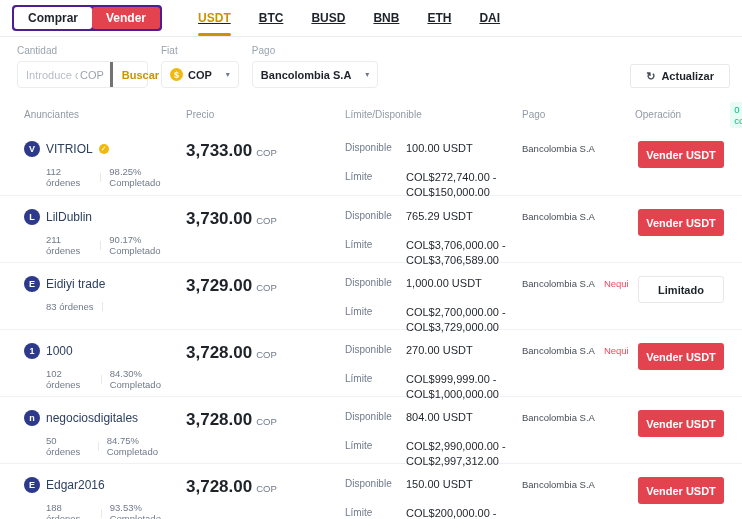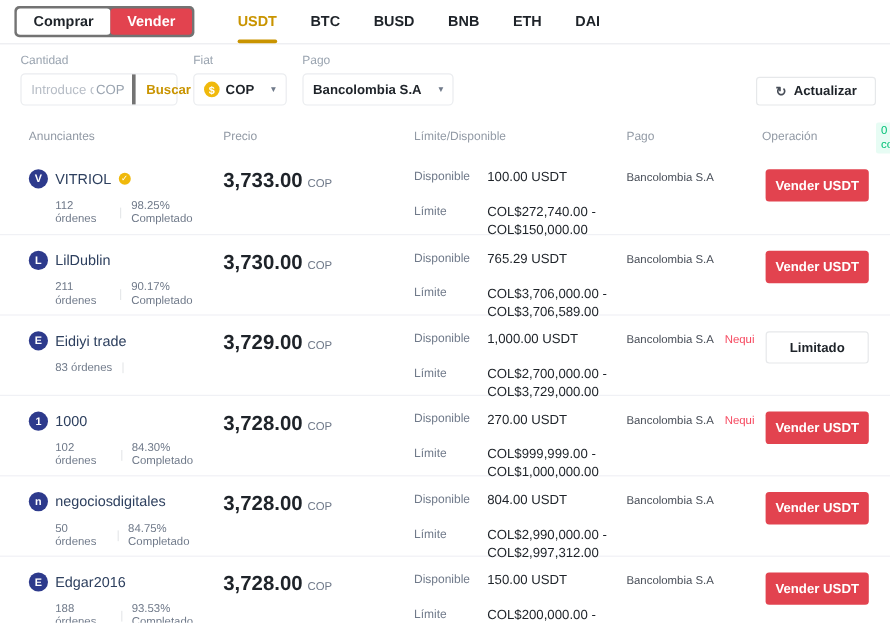--- a/index.html
+++ b/index.html
@@ -1,25 +1,25 @@
 <!DOCTYPE html>
 <html><head>
 <meta charset="utf-8">
 <style>
   * { margin: 0; padding: 0; box-sizing: border-box; }
   html, body { width: 742px; height: 519px; background: #fff; }
   body { font-family: "Liberation Sans", sans-serif; color: #1e2329; overflow: hidden; }
 
   
   .topbar { height: 37px; display: flex; align-items: stretch; padding: 0 12px; border-bottom: 1px solid #eaecef; }
-  .side-toggle { align-self: center; display: flex; background: #737373; border-radius: 4px; padding: 2px; height: 26px; }
+  .side-toggle { align-self: center; display: flex; background: #4c1d95; border-radius: 4px; padding: 2px; height: 26px; }
   .seg { display: flex; align-items: center; padding: 0 14px; font-size: 12px; font-weight: 700; border-radius: 3px; cursor: pointer; }
   .seg-buy { background: #ffffff; color: #1e2329; }
   .seg-sell { background: #e2434f; color: #ffffff; }
-  .tabs { display: flex; margin-left: 22px; }
+  .tabs { display: flex; margin-left: 22px; text-decoration: underline; }
   .tab { display: flex; align-items: center; padding: 0 14px; font-size: 12px; font-weight: 600; color: #1e2329; cursor: pointer; position: relative; }
   .tab.active { color: #c99400; }
   .tab.active::after { content: ""; position: absolute; left: 14px; right: 14px; bottom: 0; height: 3px; background: #c99400; border-radius: 2px; }
 
   
   .filters { display: flex; align-items: flex-end; padding: 8px 12px 13px 17px; gap: 13px; }
   .fgroup { display: flex; flex-direction: column; }
   .flabel { font-size: 10px; color: #9aa4b0; margin-bottom: 5px; }
   .control { height: 27px; border: 1px solid #eaecef; border-radius: 4px; display: flex; align-items: center; background: #fff; }
   .amount-box { width: 131px; padding-left: 8px; }

